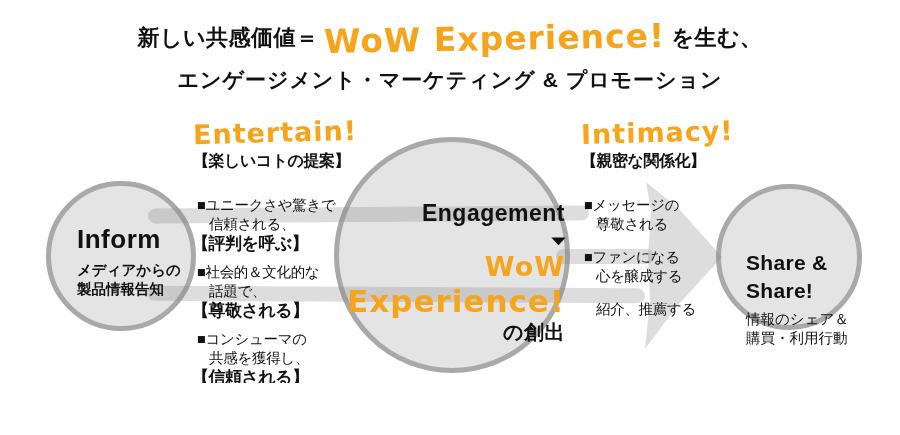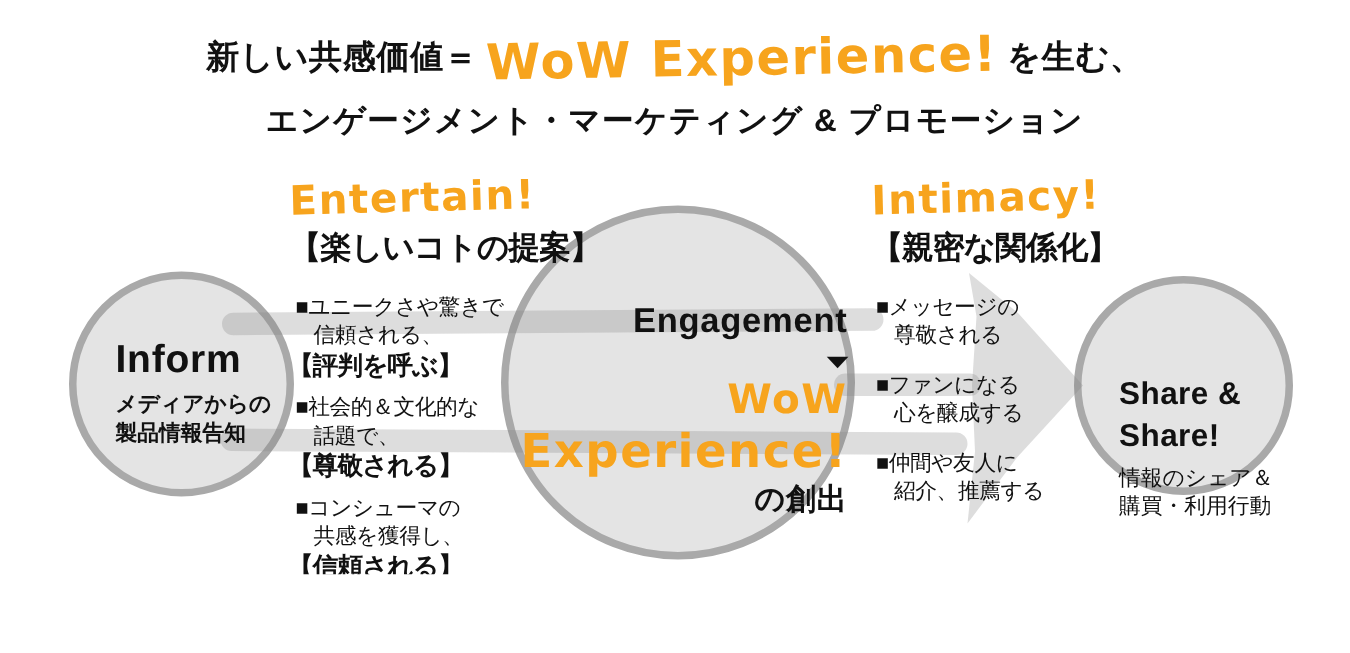--- a/index.html
+++ b/index.html
@@ -37,21 +37,21 @@
   .share-desc{font-size:14.5px;font-weight:normal;line-height:19px;margin-top:5px;}
   
   .band{position:absolute;height:15px;border-radius:8px;background:rgba(128,128,128,.27);z-index:2;}
   .band-top{left:148px;top:207px;width:441px;transform:rotate(-.4deg);}
   .band-bottom{left:147px;top:287px;width:498px;transform:rotate(.3deg);}
   .band-middle{left:556px;top:249px;width:98px;}
   .bigarrow{position:absolute;left:0;top:0;width:900px;height:435px;z-index:2;pointer-events:none;}
   
   .group-heading{position:absolute;z-index:5;}
   .heading-crayon{font-size:27px;line-height:30px;display:inline-block;transform:rotate(-1.5deg);}
-  .group-sub{font-size:21px;font-weight:bold;margin-top:3px;letter-spacing:-.5px;}
+  .group-sub{font-size:16px;font-weight:bold;margin-top:3px;letter-spacing:-.5px;}
   .bullets{position:absolute;z-index:5;}
   .bullets-left{left:197px;top:196px;width:175px;}
   .bullets-right{left:584px;top:196px;width:160px;}
   .bullet{margin-bottom:9px;}
   .b-line{font-size:14.5px;line-height:18.5px;font-weight:500;letter-spacing:-.3px;}
   .b-indent{padding-left:12px;}
   .b-emph{font-size:17px;line-height:21px;font-weight:bold;margin-left:-5px;letter-spacing:-.5px;}
   .bullets-right .bullet{margin-bottom:15px;}
 </style>
 </head>
@@ -136,18 +136,17 @@
   <div class="bullets bullets-right">
     <div class="bullet">
       <div class="b-line">■メッセージの</div>
       <div class="b-line b-indent">尊敬される</div>
     </div>
     <div class="bullet">
       <div class="b-line">■ファンになる</div>
       <div class="b-line b-indent">心を醸成する</div>
     </div>
     <div class="bullet">
-      <div class="b-line">■仲間や友人に</div>
       <div class="b-line b-indent">紹介、推薦する</div>
     </div>
   </div>
 
 </div>
 
 </body></html>

